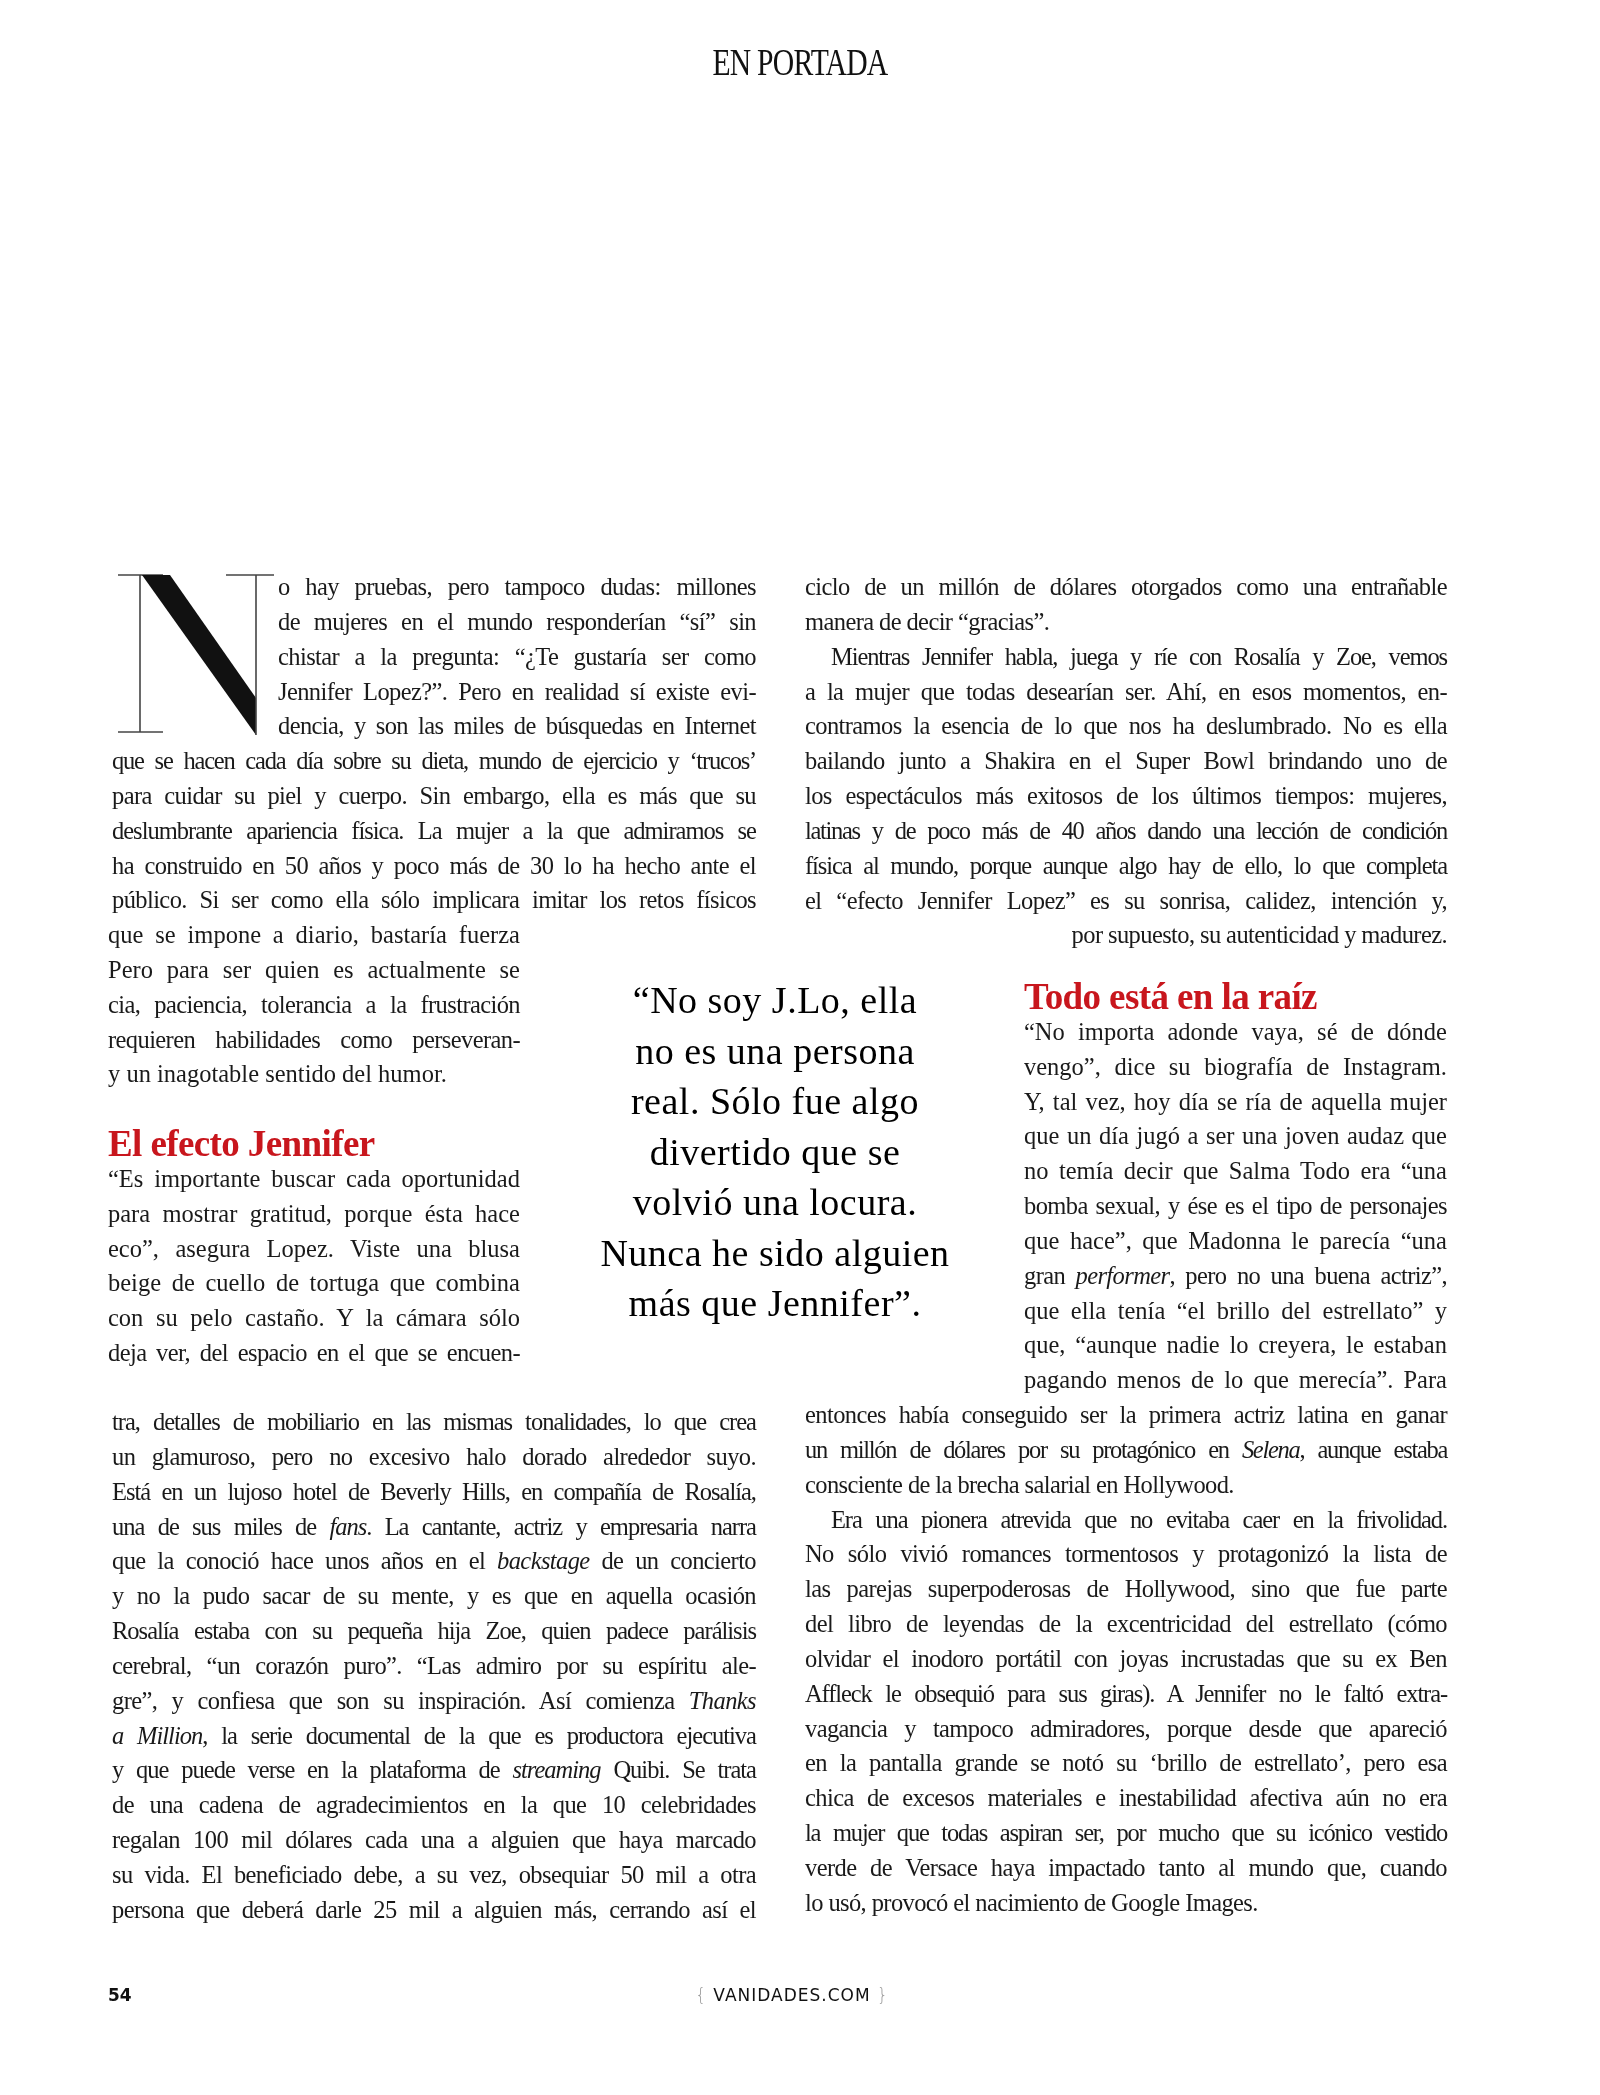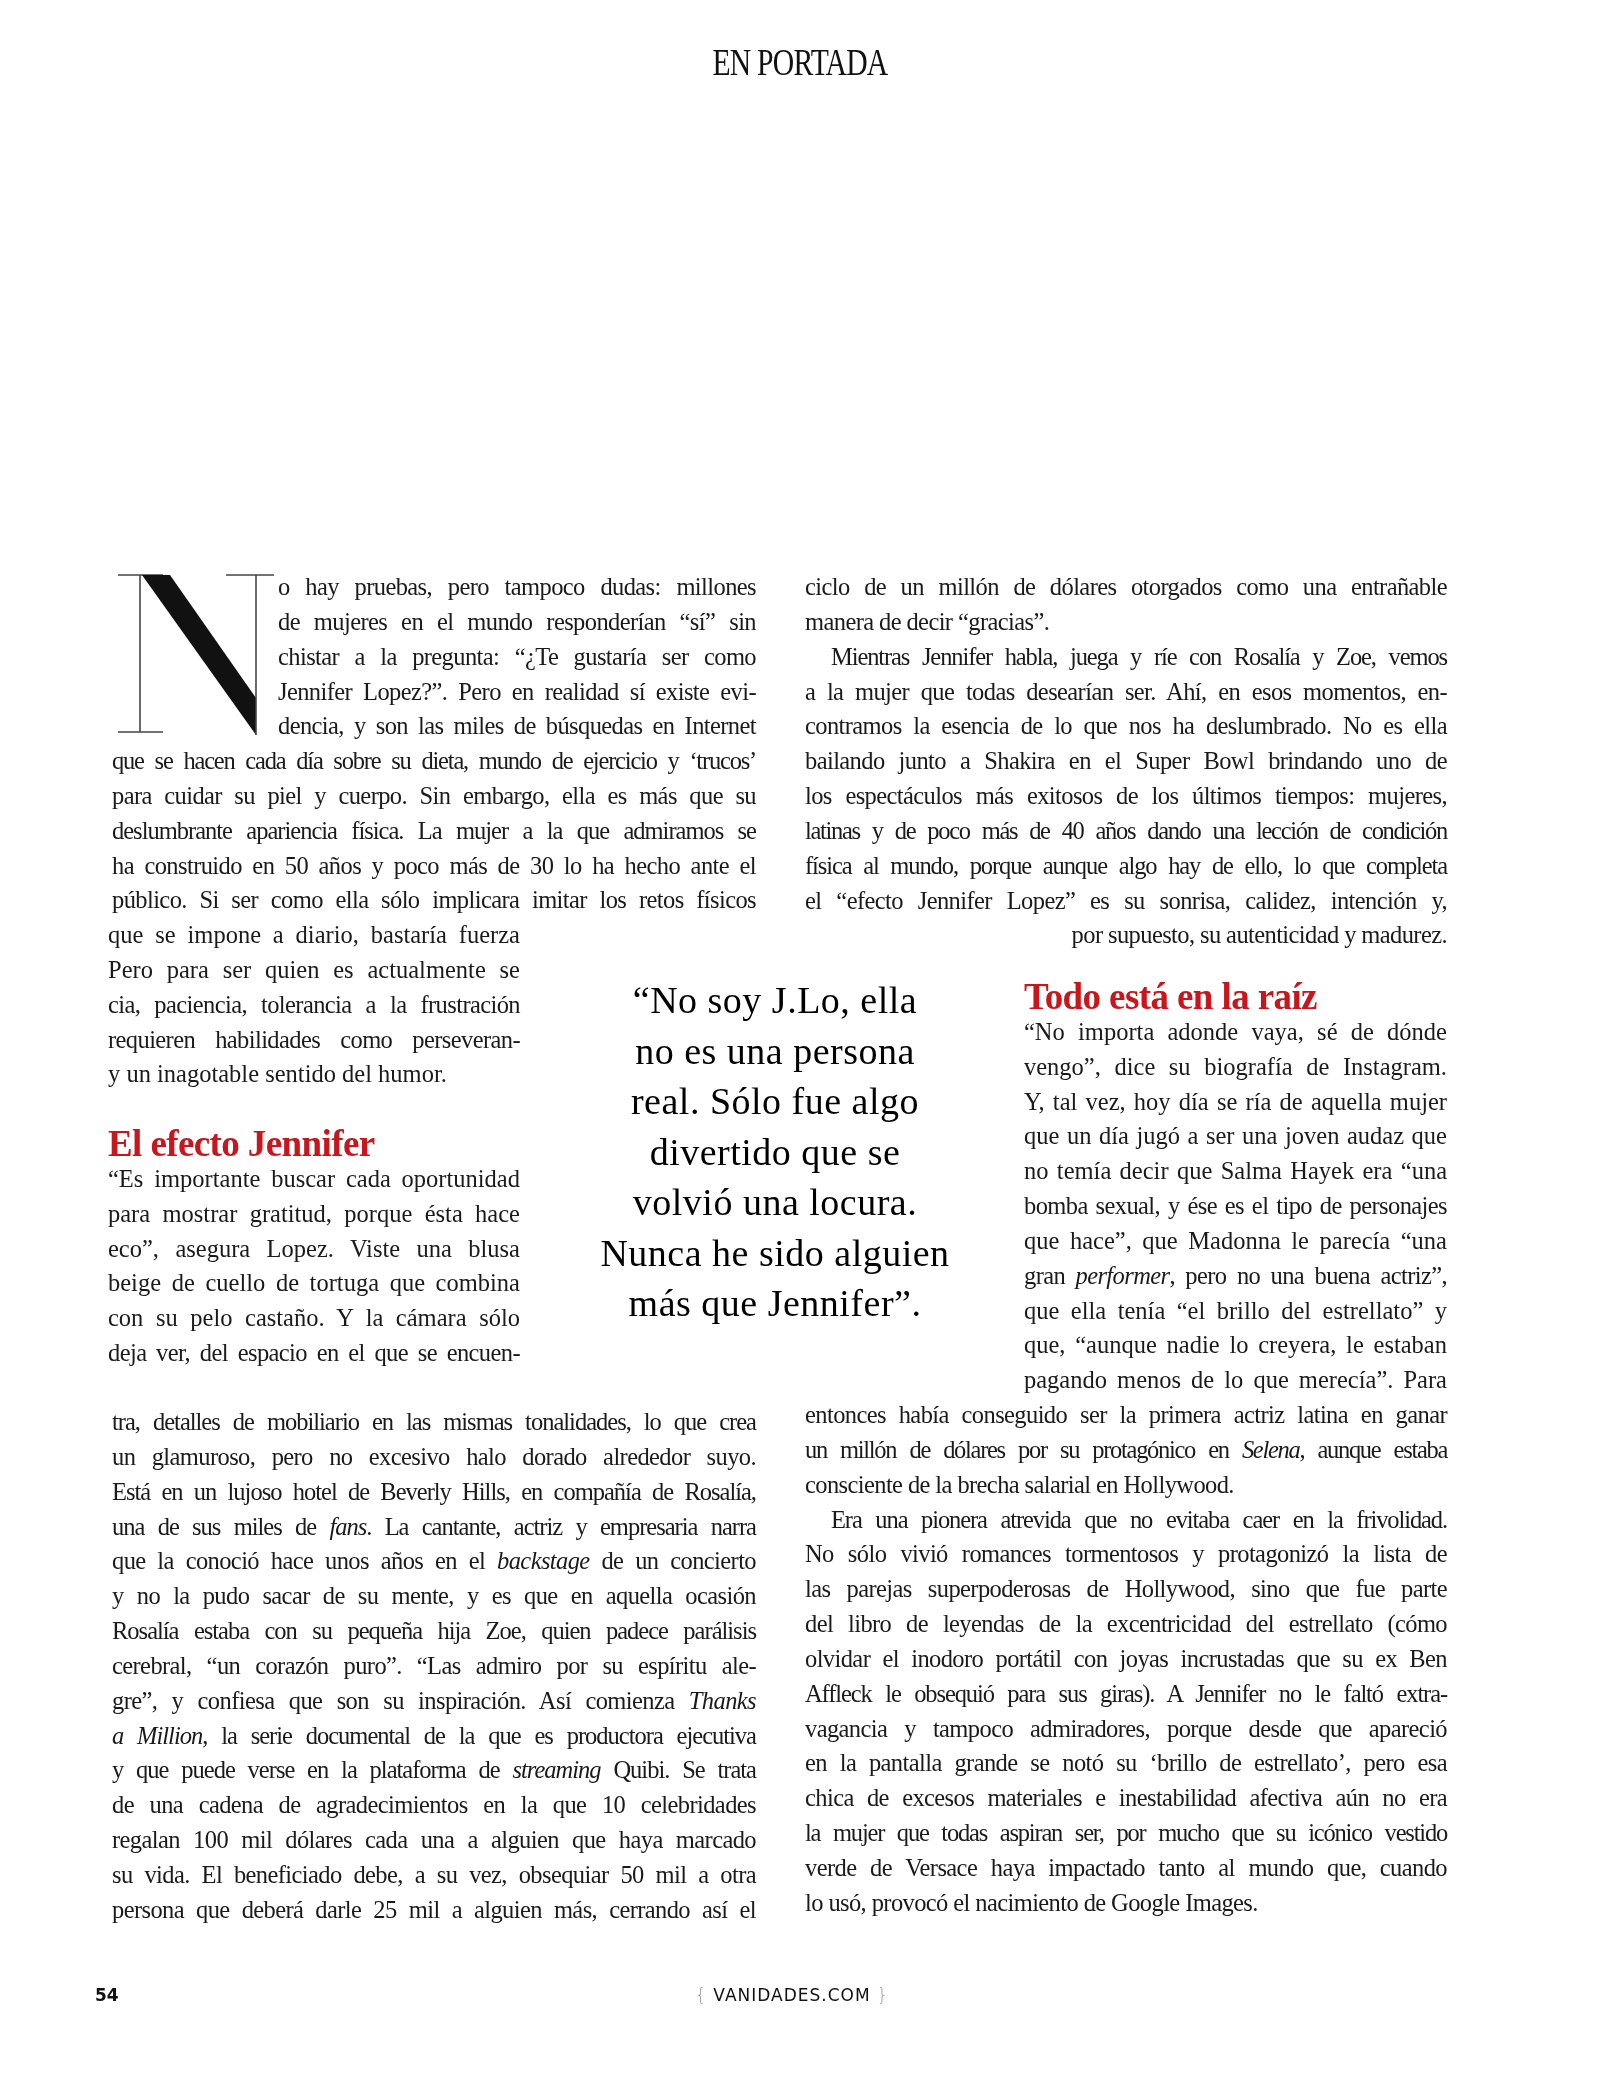--- a/index.html
+++ b/index.html
@@ -11,21 +11,21 @@
   .col { position:absolute; font-size:24.5px; line-height:34.85px; }
   .line { display:block; white-space:nowrap; text-align:justify; text-align-last:justify; height:34.85px; }
   .line.last { text-align-last:left; }
   .line.right-align { text-align:right; text-align-last:right; }
   .line.indent { text-indent:26px; }
   .cond { letter-spacing:-0.6px; }
   .sub { color:#c8161d; font-weight:bold; font-size:37px; letter-spacing:-0.6px; }
   .pull { position:absolute; left:560px; top:975px; width:430px; text-align:center;
           color:#000000; font-family:"Liberation Serif",serif; font-size:38px; line-height:50.5px; letter-spacing:0.5px; }
   .pull span { display:block; }
-  .footer-num { position:absolute; left:95px; top:1985px; font-family:"DejaVu Sans",sans-serif;
+  .footer-num { position:absolute; left:108px; top:1985px; font-family:"DejaVu Sans",sans-serif;
                 font-weight:bold; font-size:17px; color:#111; }
   .footer-site { position:absolute; left:0; width:1560px; top:1985px; text-align:center;
                  font-family:"DejaVu Sans",sans-serif; font-size:17px; letter-spacing:1px; color:#111;padding-left:12px; }
   .footer-site .brace { color:#999; font-weight:200; }
   .dropcap { position:absolute; left:118px; top:570px; }
   i { font-style:italic; }
 </style>
 </head>
 <body>
 
@@ -113,21 +113,21 @@
   <span class="line cond">el “efecto Jennifer Lopez” es su sonrisa, calidez, intención y,</span>
   <span class="line right-align cond">por supuesto, su autenticidad y madurez.</span>
 </div>
 
 <div class="col" style="left:1024px; top:980px; width:423px;">
   <span class="line last sub">Todo está en la raíz</span>
   <span class="line">“No importa adonde vaya, sé de dónde</span>
   <span class="line">vengo”, dice su biografía de Instagram.</span>
   <span class="line">Y, tal vez, hoy día se ría de aquella mujer</span>
   <span class="line">que un día jugó a ser una joven audaz que</span>
-  <span class="line">no temía decir que Salma Hayek era “una</span>
+  <span class="line">no temía decir que Salma Todo era “una</span>
   <span class="line cond">bomba sexual, y ése es el tipo de personajes</span>
   <span class="line">que hace”, que Madonna le parecía “una</span>
   <span class="line cond"><span>gran </span><i>performer</i><span>, pero no una buena actriz”,</span></span>
   <span class="line">que ella tenía “el brillo del estrellato” y</span>
   <span class="line">que, “aunque nadie lo creyera, le estaban</span>
   <span class="line">pagando menos de lo que merecía”. Para</span>
 </div>
 
 <div class="col" style="left:805px; top:1398px; width:642px;">
   <span class="line cond">entonces había conseguido ser la primera actriz latina en ganar</span>

